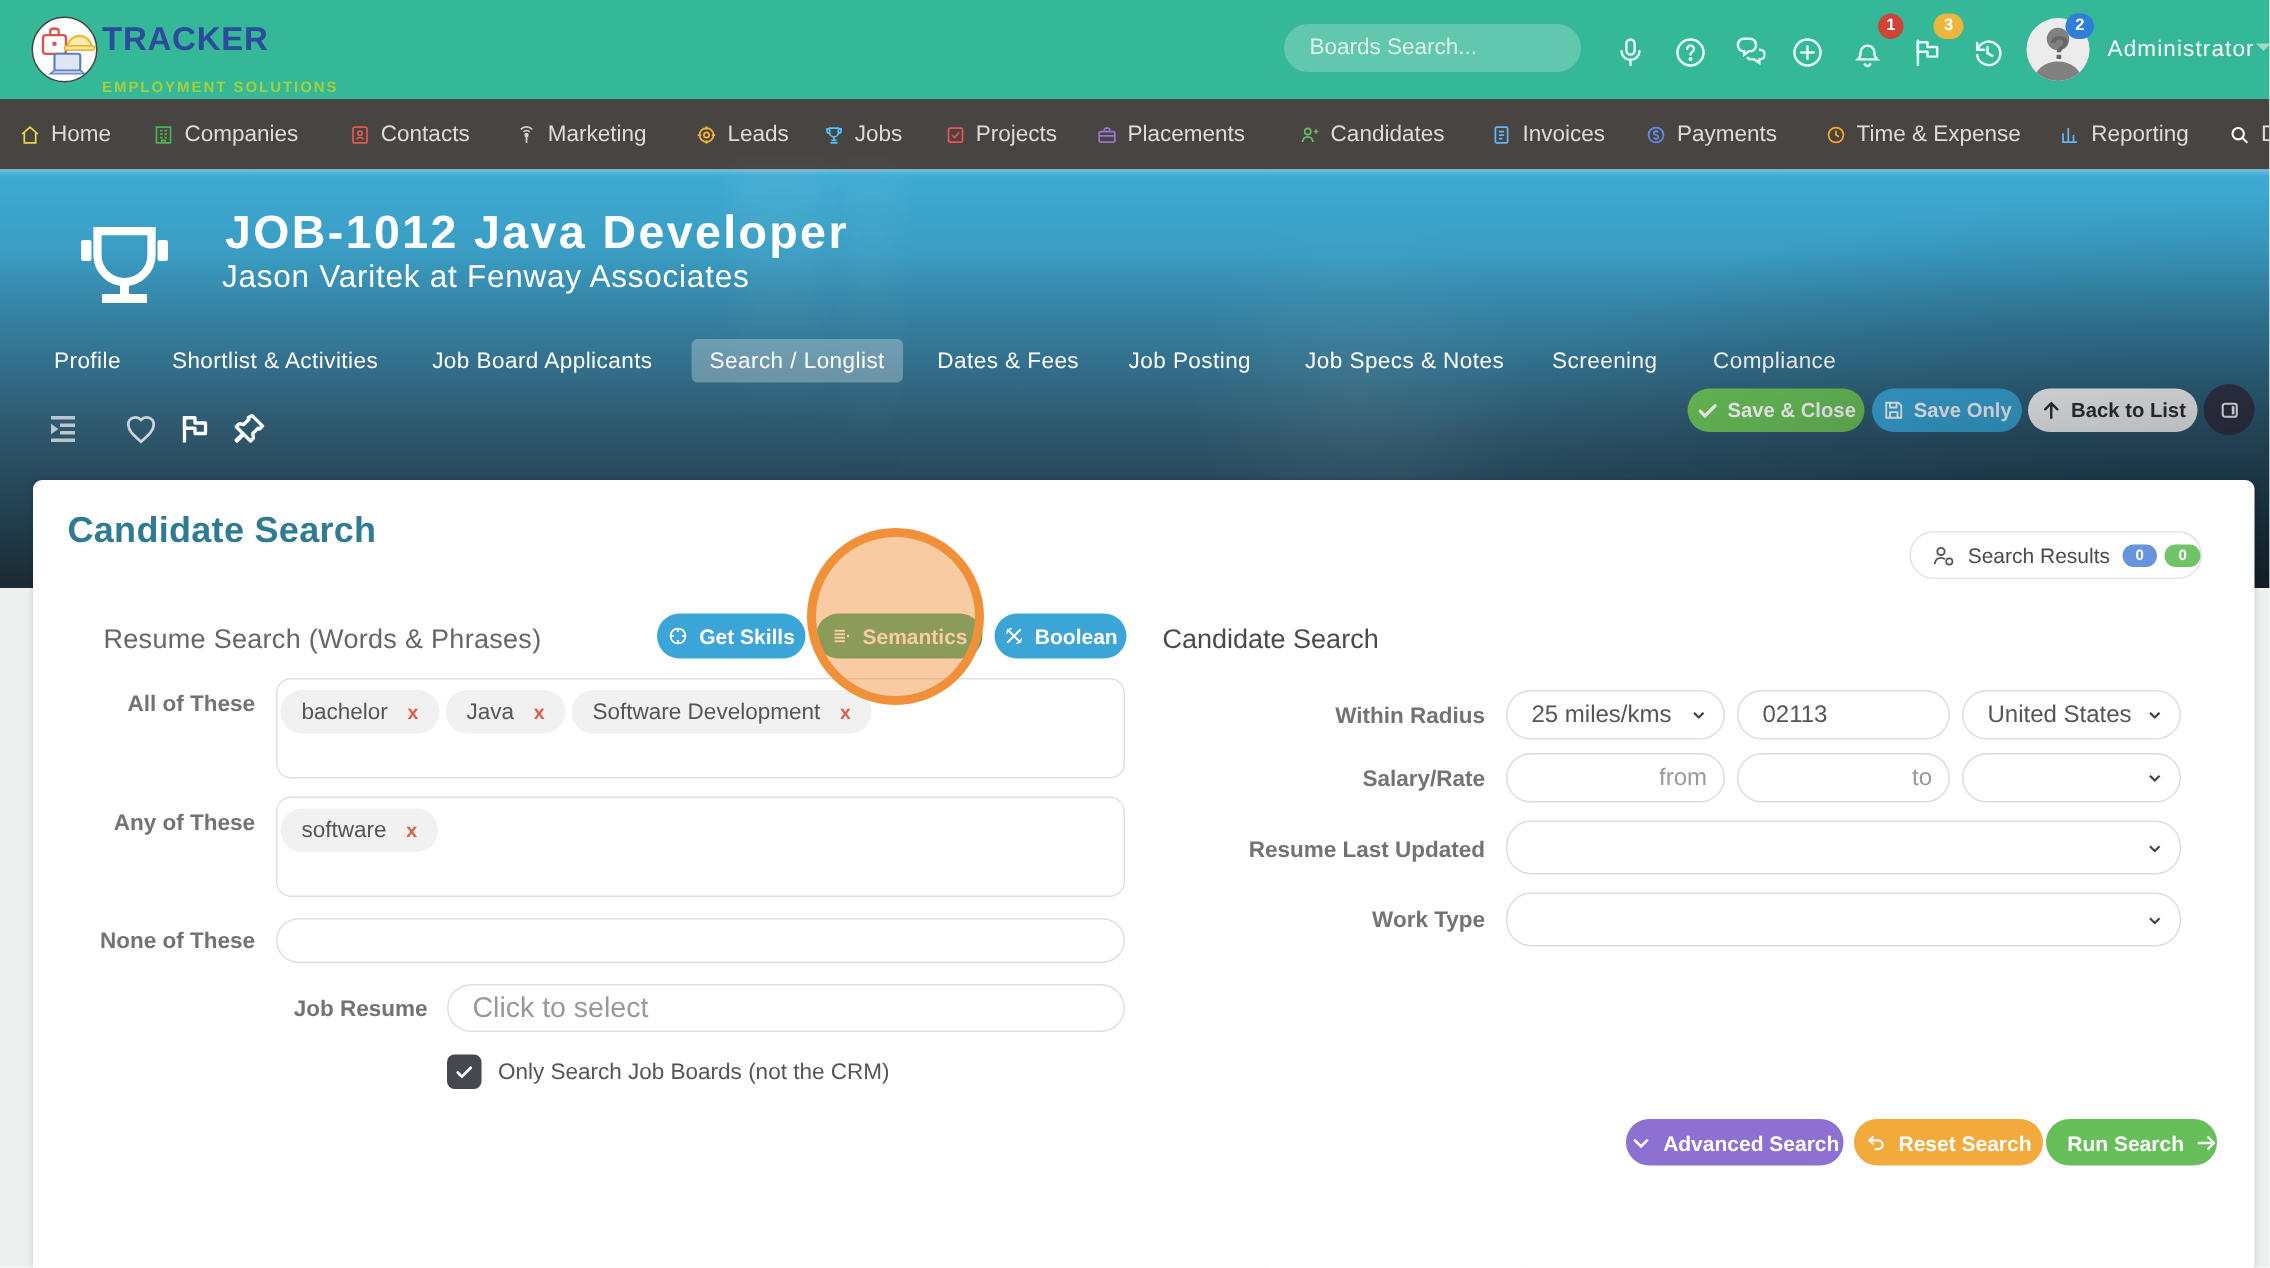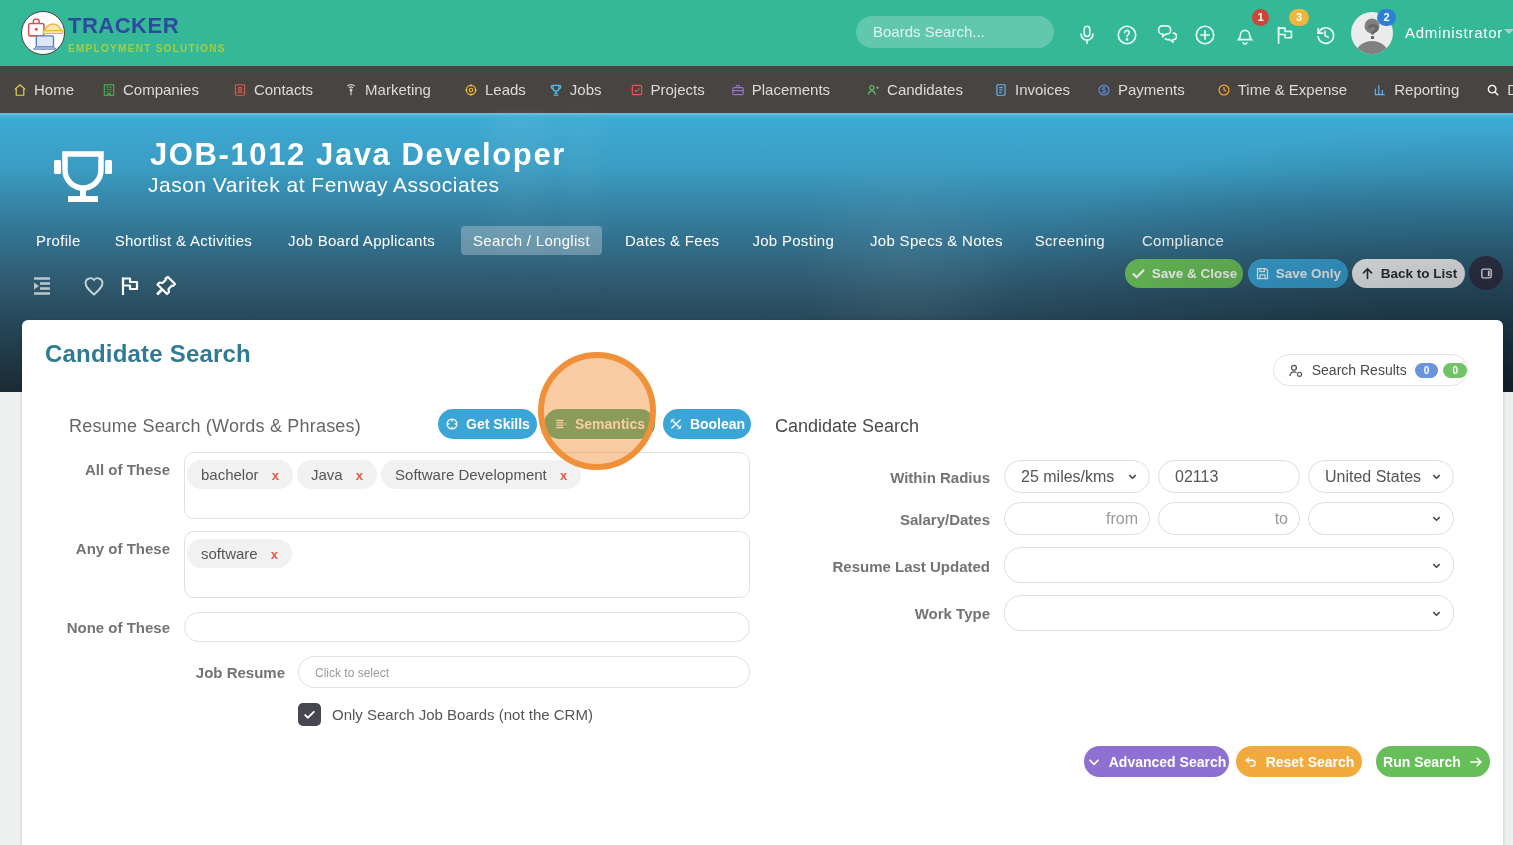--- a/index.html
+++ b/index.html
@@ -4,21 +4,21 @@
 <style>
 * { margin:0; padding:0; box-sizing:border-box; }
 html,body { width:1513px; height:845px; overflow:hidden; }
 body { font-family:"Liberation Sans", sans-serif; background:#eef0ef; position:relative; }
 
 
 #hdr { position:absolute; top:0; left:0; width:1513px; height:66px; background:#35b897; }
 #logo-c { position:absolute; left:21px; top:11px; width:44px; height:44px; background:#fff; border:1px solid #444; border-radius:50%; overflow:hidden; }
 #logo-t { position:absolute; left:68px; top:10px; }
 #logo-t .t1 { font-size:22px; font-weight:bold; color:#2c4b9c; letter-spacing:0.5px; line-height:31px; }
-#logo-t .t2 { font-size:10px; font-weight:bold; color:#a5cf3d; letter-spacing:1.3px; line-height:10px; margin-top:3px; }
+#logo-t .t2 { font-size:10px; font-weight:bold; color:#a5cf3d; letter-spacing:1.3px; line-height:10px; margin-top:13px; }
 #qsearch { position:absolute; left:856px; top:16px; width:198px; height:32px; background:rgba(255,255,255,0.22); border-radius:16px; color:#dff5ec; font-size:15px; line-height:32px; padding-left:17px; }
 .hico { position:absolute; top:24px; width:22px; height:22px; color:#e7fcf3; }
 .hico svg { width:100%; height:100%; }
 .badge { position:absolute; top:9px; z-index:3; height:17px; min-width:17px; border-radius:9px; color:#fff; font-size:11px; font-weight:bold; text-align:center; line-height:17px; padding:0 2px; }
 #avatar { position:absolute; left:1351px; top:12px; width:42px; height:42px; border-radius:50%; background:#ececec; overflow:hidden; }
 #adm { position:absolute; left:1405px; top:24px; color:#fff; font-size:15px; letter-spacing:0.75px; }
 #admcaret { position:absolute; left:1504px; top:29px; width:0; height:0; border-left:5px solid transparent; border-right:5px solid transparent; border-top:5px solid #9fd9c6; }
 
 
 #nav { position:absolute; top:66px; left:0; width:1513px; height:47px; background:#474442; display:flex; align-items:center; padding-left:13px; }
@@ -68,38 +68,38 @@
 .bbtn.b1 { width:99px; }
 .bbtn.b2 { width:111px; margin-left:7px; }
 .bbtn.b3 { width:88px; margin-left:8px; }
 .bbtn svg { width:14px; height:14px; margin-right:7px; }
 #spot { position:absolute; left:516px; top:32px; width:118px; height:118px; border-radius:50%; border:6px solid #f0913a; background:rgba(241,145,60,0.47); z-index:5; }
 .flabel { position:absolute; color:#737373; font-size:15px; font-weight:bold; text-align:right; white-space:nowrap; }
 .fbox { position:absolute; border:1px solid #e0e0e0; border-radius:10px; background:#fff; }
 .tagrow { display:flex; padding:7px 0 0 2px; }
 .tag { background:#f1f1f1; border-radius:15px; height:29px; line-height:29px; color:#555; font-size:15px; padding:0 14px; margin-right:4px; white-space:nowrap; }
 .tag b { color:#e05c4a; font-size:13px; margin-left:9px; font-weight:bold; }
-.inpill { position:absolute; border:1px solid #e0e0e0; border-radius:16px; background:#fff; color:#999; font-size:12px; }
+.inpill { position:absolute; border:1px solid #e0e0e0; border-radius:16px; background:#fff; color:#999; font-size:19px; }
 #chk { position:absolute; left:276px; top:383px; width:23px; height:23px; background:#47474f; border-radius:5px; color:#fff; display:flex; align-items:center; justify-content:center; }
 #chk svg { width:13px; height:13px; }
 #chklab { position:absolute; left:310px; top:386px; color:#555; font-size:15px; }
 
 
 #cs2-head { position:absolute; left:753px; top:96px; color:#4a4a4a; font-size:18px; }
 .rsel { position:absolute; border:1px solid #ddd; border-radius:17px; background:#fff; color:#555; font-size:16px; display:flex; align-items:center; padding:0 11px 0 16px; }
 .rsel .chev { margin-left:auto; }
 .chev { width:11px; height:11px; }
 .ph { color:#999; }
 #runbtns { position:absolute; left:1062px; top:426px; display:flex; }
 .rbtn { height:31px; border-radius:16px; color:#fff; font-size:14px; font-weight:bold; display:flex; align-items:center; justify-content:center; margin-left:0; white-space:nowrap; }
 #b-adv { width:145px; }
 #b-reset { width:126px; }
 #b-run { width:114px; }
 #b-reset { margin-left:7px; }
-#b-run { margin-left:14px; }
+#b-run { margin-left:2px;justify-content:flex-end; }
 .rbtn svg { width:14px; height:14px; }
 #b-adv { background:#8d70d2; }
 #b-reset { background:#f2aa3c; }
 #b-run { background:#66bf59; }
 </style>
 </head>
 <body>
 
 <div id="hdr">
   <div id="logo-c">
@@ -351,21 +351,21 @@
 
   <div class="flabel" style="left:820px; top:149px; width:148px;">Within Radius</div>
   <div class="rsel" style="left:982px; top:140px; width:146px; height:33px;">25 miles/kms<svg class="chev" viewBox="0 0 24 24" fill="none" stroke="#444" stroke-width="3.2">
         <path d="M5 9l7 7 7-7"></path>
       </svg></div>
   <div class="rsel" style="left:1136px; top:140px; width:142px; height:33px;">02113</div>
   <div class="rsel" style="left:1286px; top:140px; width:146px; height:33px;">United States<svg class="chev" viewBox="0 0 24 24" fill="none" stroke="#444" stroke-width="3.2">
         <path d="M5 9l7 7 7-7"></path>
       </svg></div>
 
-  <div class="flabel" style="left:820px; top:191px; width:148px;">Salary/Dates</div>
+  <div class="flabel" style="left:820px; top:191px; width:148px;">Salary/Rate</div>
   <div class="rsel" style="left:982px; top:182px; width:146px; height:33px;">
       <span class="ph" style="margin-left:auto">from</span>
     </div>
   <div class="rsel" style="left:1136px; top:182px; width:142px; height:33px;">
       <span class="ph" style="margin-left:auto">to</span>
     </div>
   <div class="rsel" style="left:1286px; top:182px; width:146px; height:33px;">
       <svg class="chev" viewBox="0 0 24 24" fill="none" stroke="#444" stroke-width="3.2">
         <path d="M5 9l7 7 7-7"></path>
       </svg>

